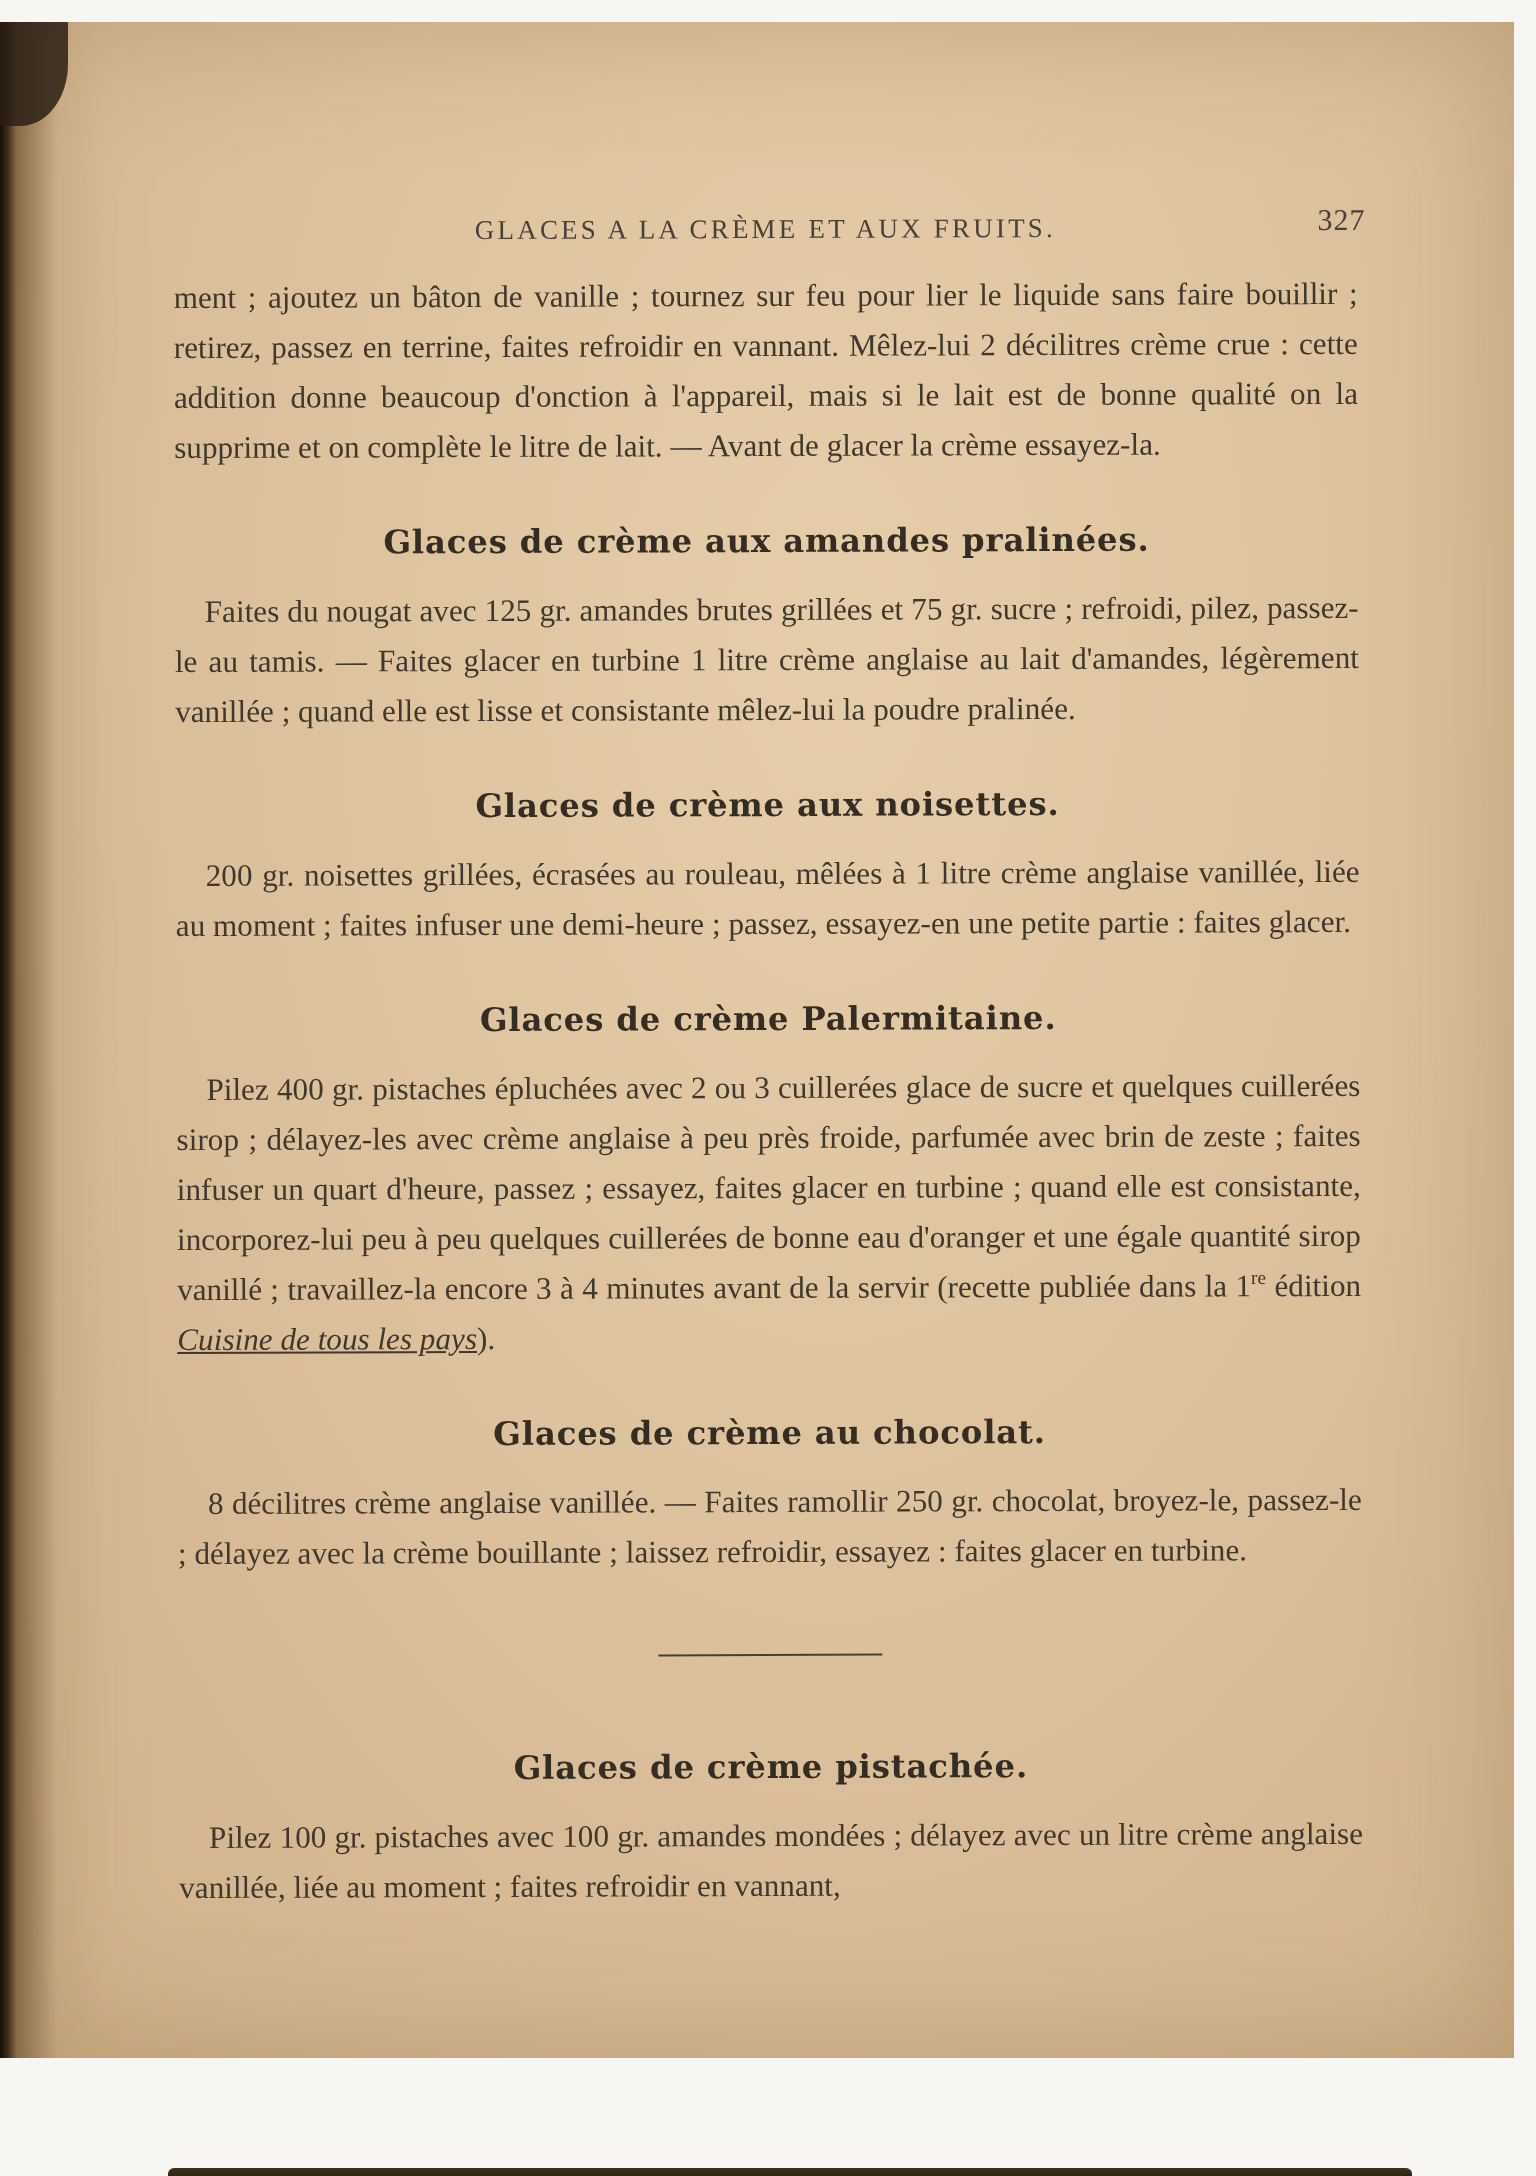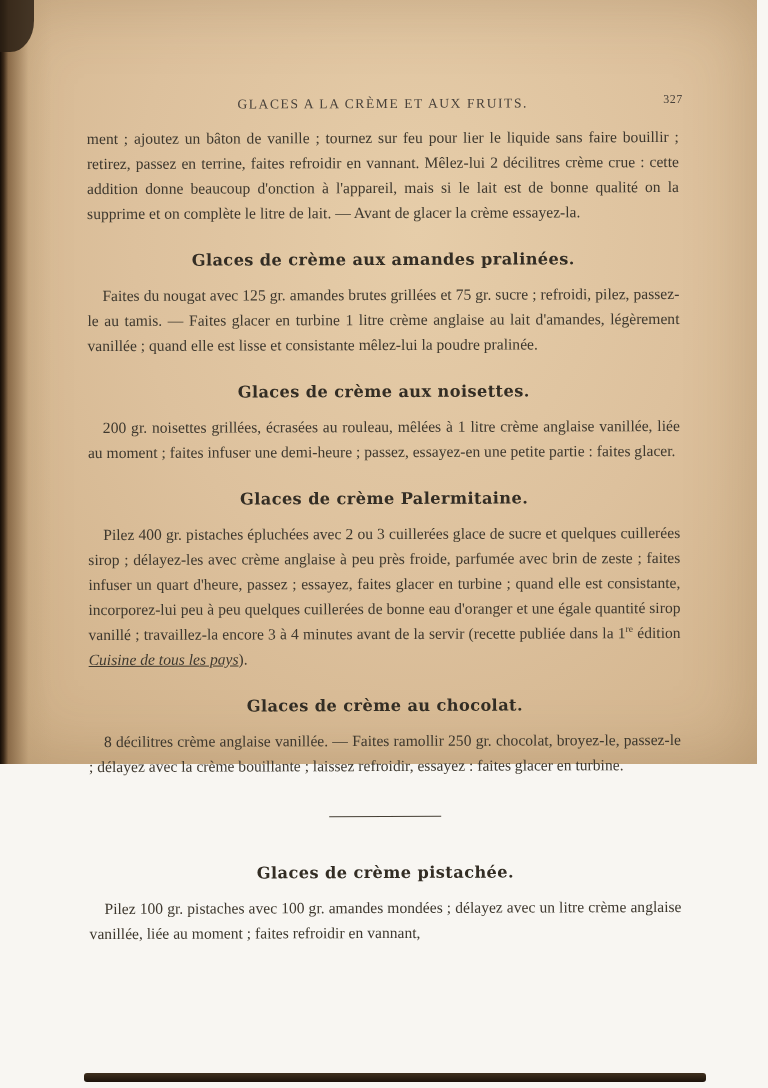--- a/index.html
+++ b/index.html
@@ -6,22 +6,22 @@
   body {
     width: 768px; height: 1088px;
     background: #f8f6f2;
     overflow: hidden;
     position: relative;
     font-family: "Liberation Serif", "DejaVu Serif", serif;
   }
 
   
   .scan {
-    position: absolute; left: 0; top: 0;
-    width: 757px; height: 764px;
+    position: absolute; left: 0; top: 11px;
+    width: 757px; height: 1018px;
     background: radial-gradient(ellipse at 55% 30%, #e6cda9 0%, #ddc19d 48%, #cfb088 100%);
     box-shadow: inset 0 0 70px rgba(115, 82, 44, 0.28);
   }
   .binding {
     position: absolute; left: 0; top: 0; bottom: 0; width: 52px;
     background: linear-gradient(90deg,
       #150d07 0%, #3c2a19 7%, #8a6b49 16%,
       rgba(190,160,120,0.35) 55%, rgba(190,160,120,0) 100%);
   }
   .corner-smudge {
@@ -49,21 +49,21 @@
     margin-top: 96px;
     text-align: center;
     font-size: 13.5px;
     letter-spacing: 1.6px;
     color: #48413.5;
     color: #48413a;
     white-space: nowrap;
   }
   .page-num {
     position: absolute; right: -4px; top: -3px;
-    font-size: 12px; letter-spacing: .5px;
+    font-size: 15px; letter-spacing: .5px;
   }
   .para {
     margin: 0 0 4px 0;
     font-size: 15.6px;
     line-height: 25px;
     text-align: justify;
     text-indent: 15px;
   }
   .no-indent { text-indent: 0; margin-top: 13px; }
   .section-heading {

